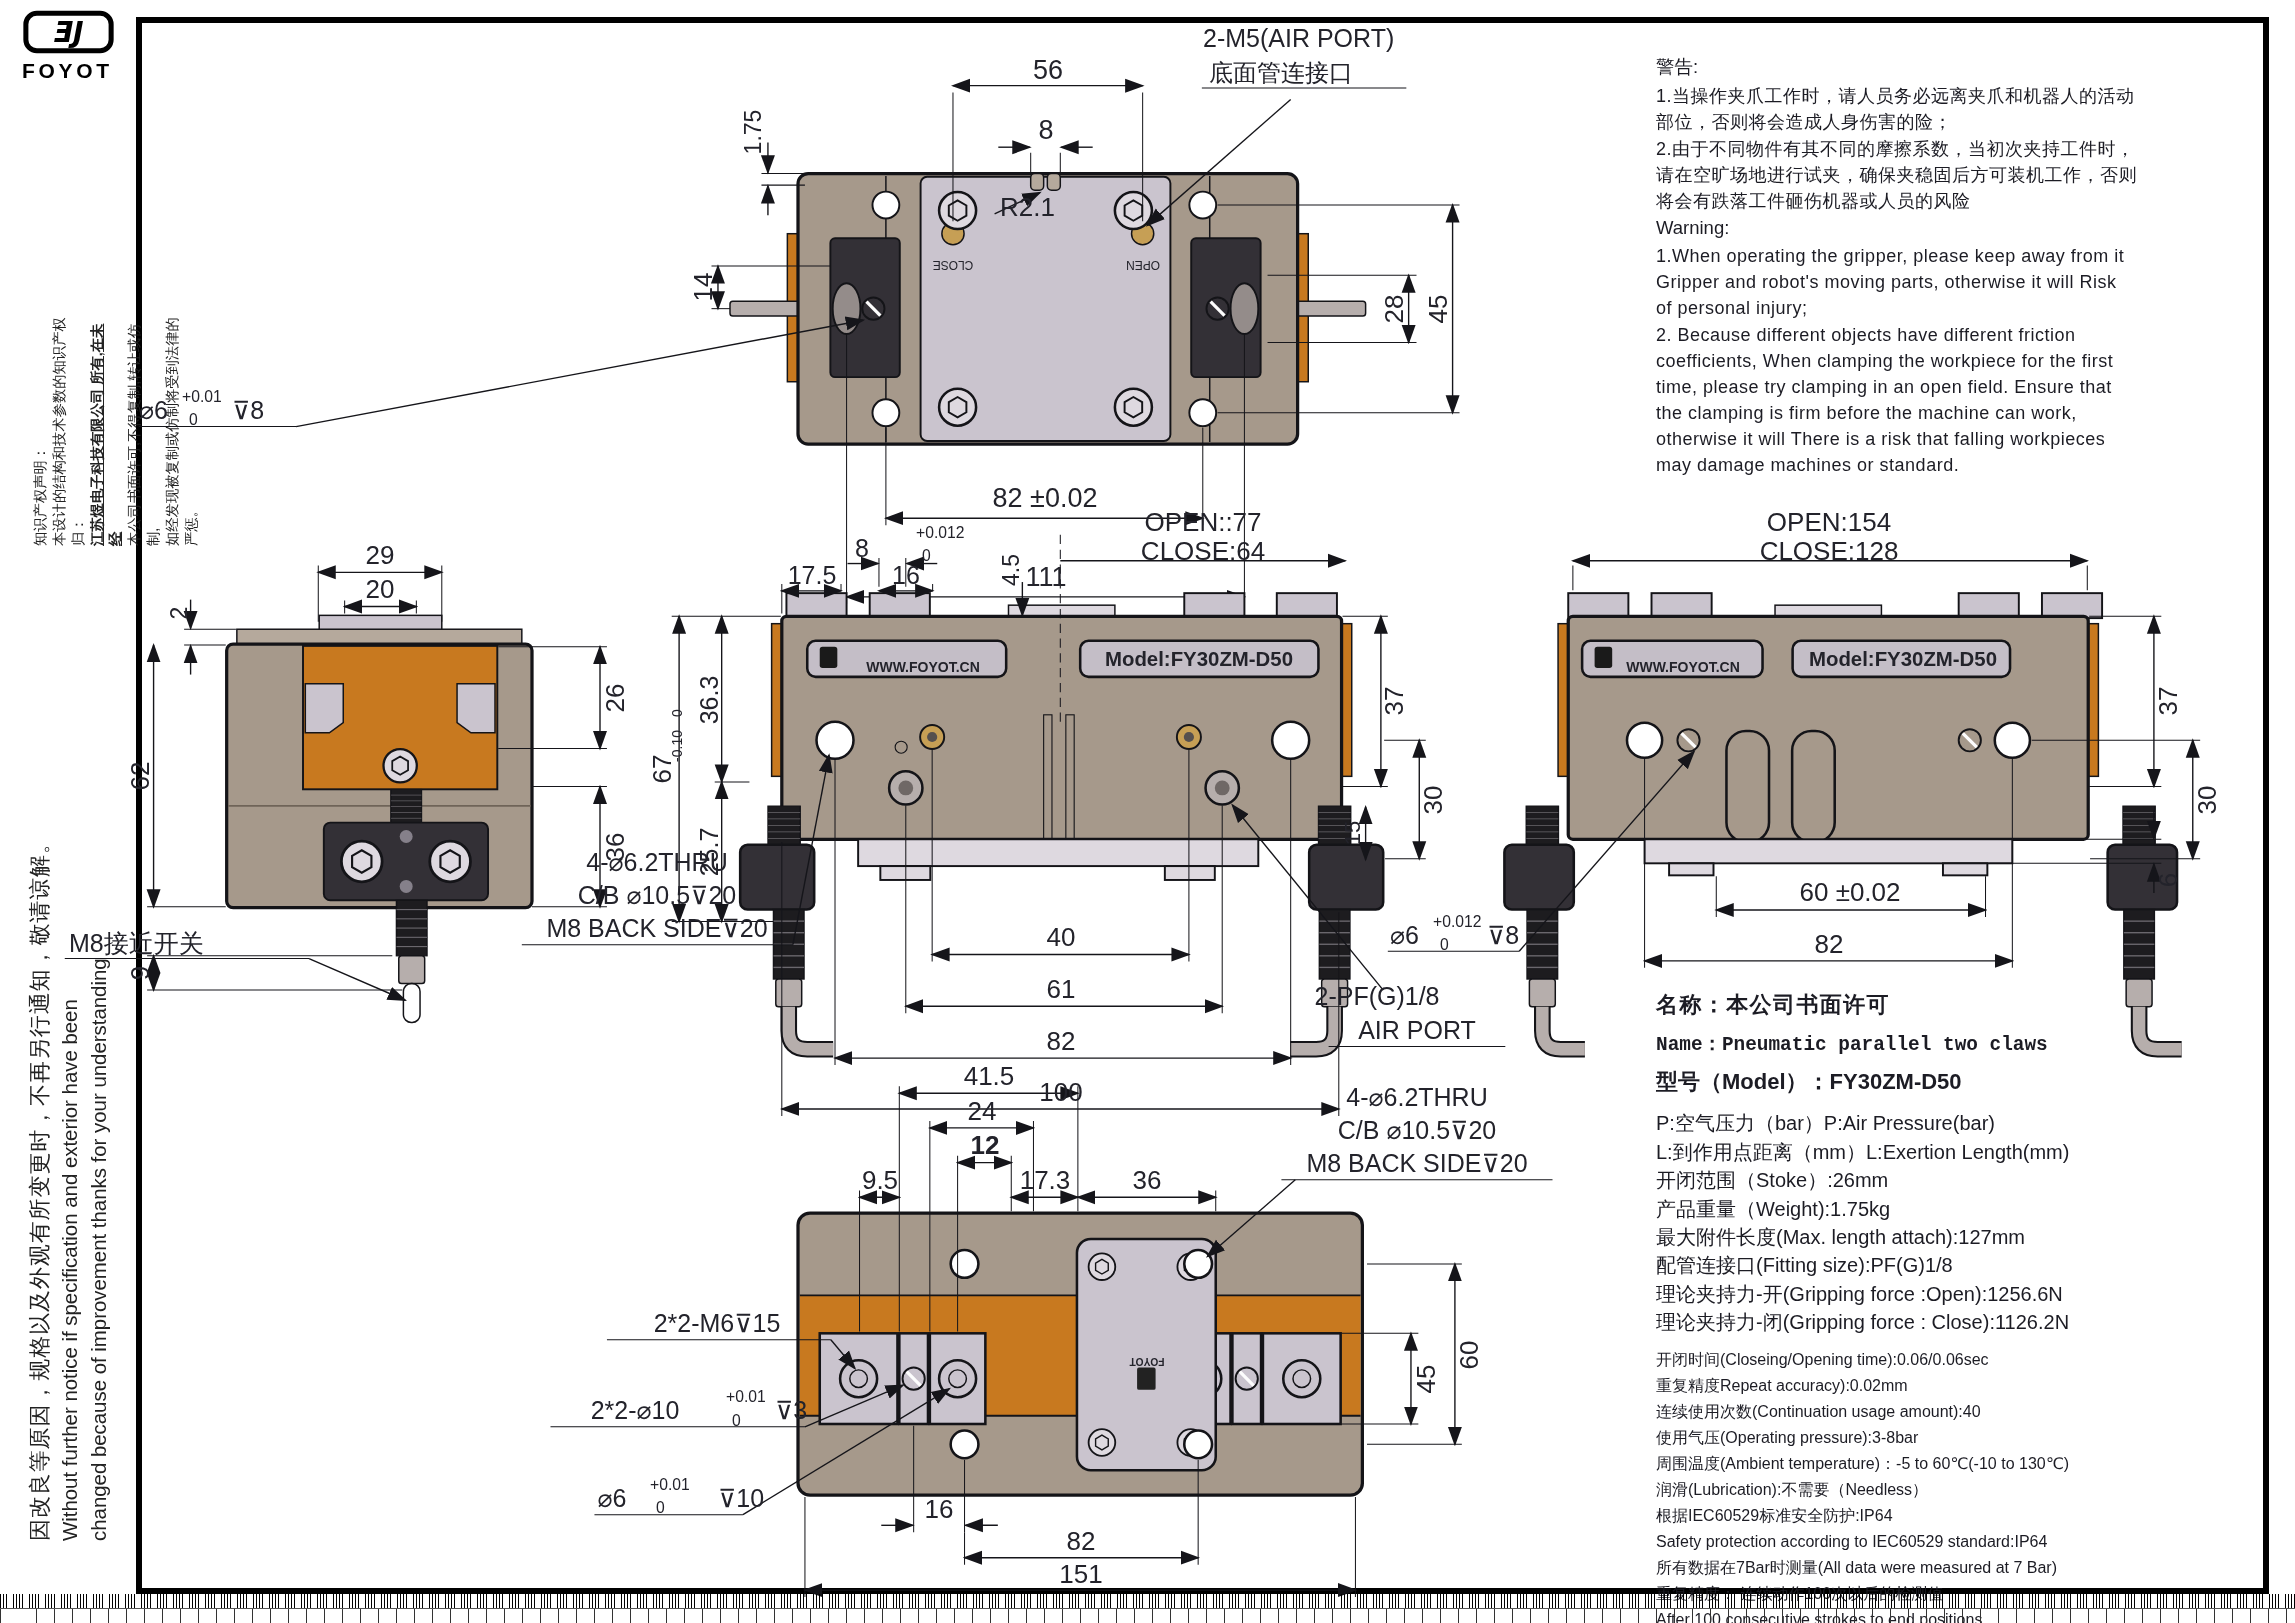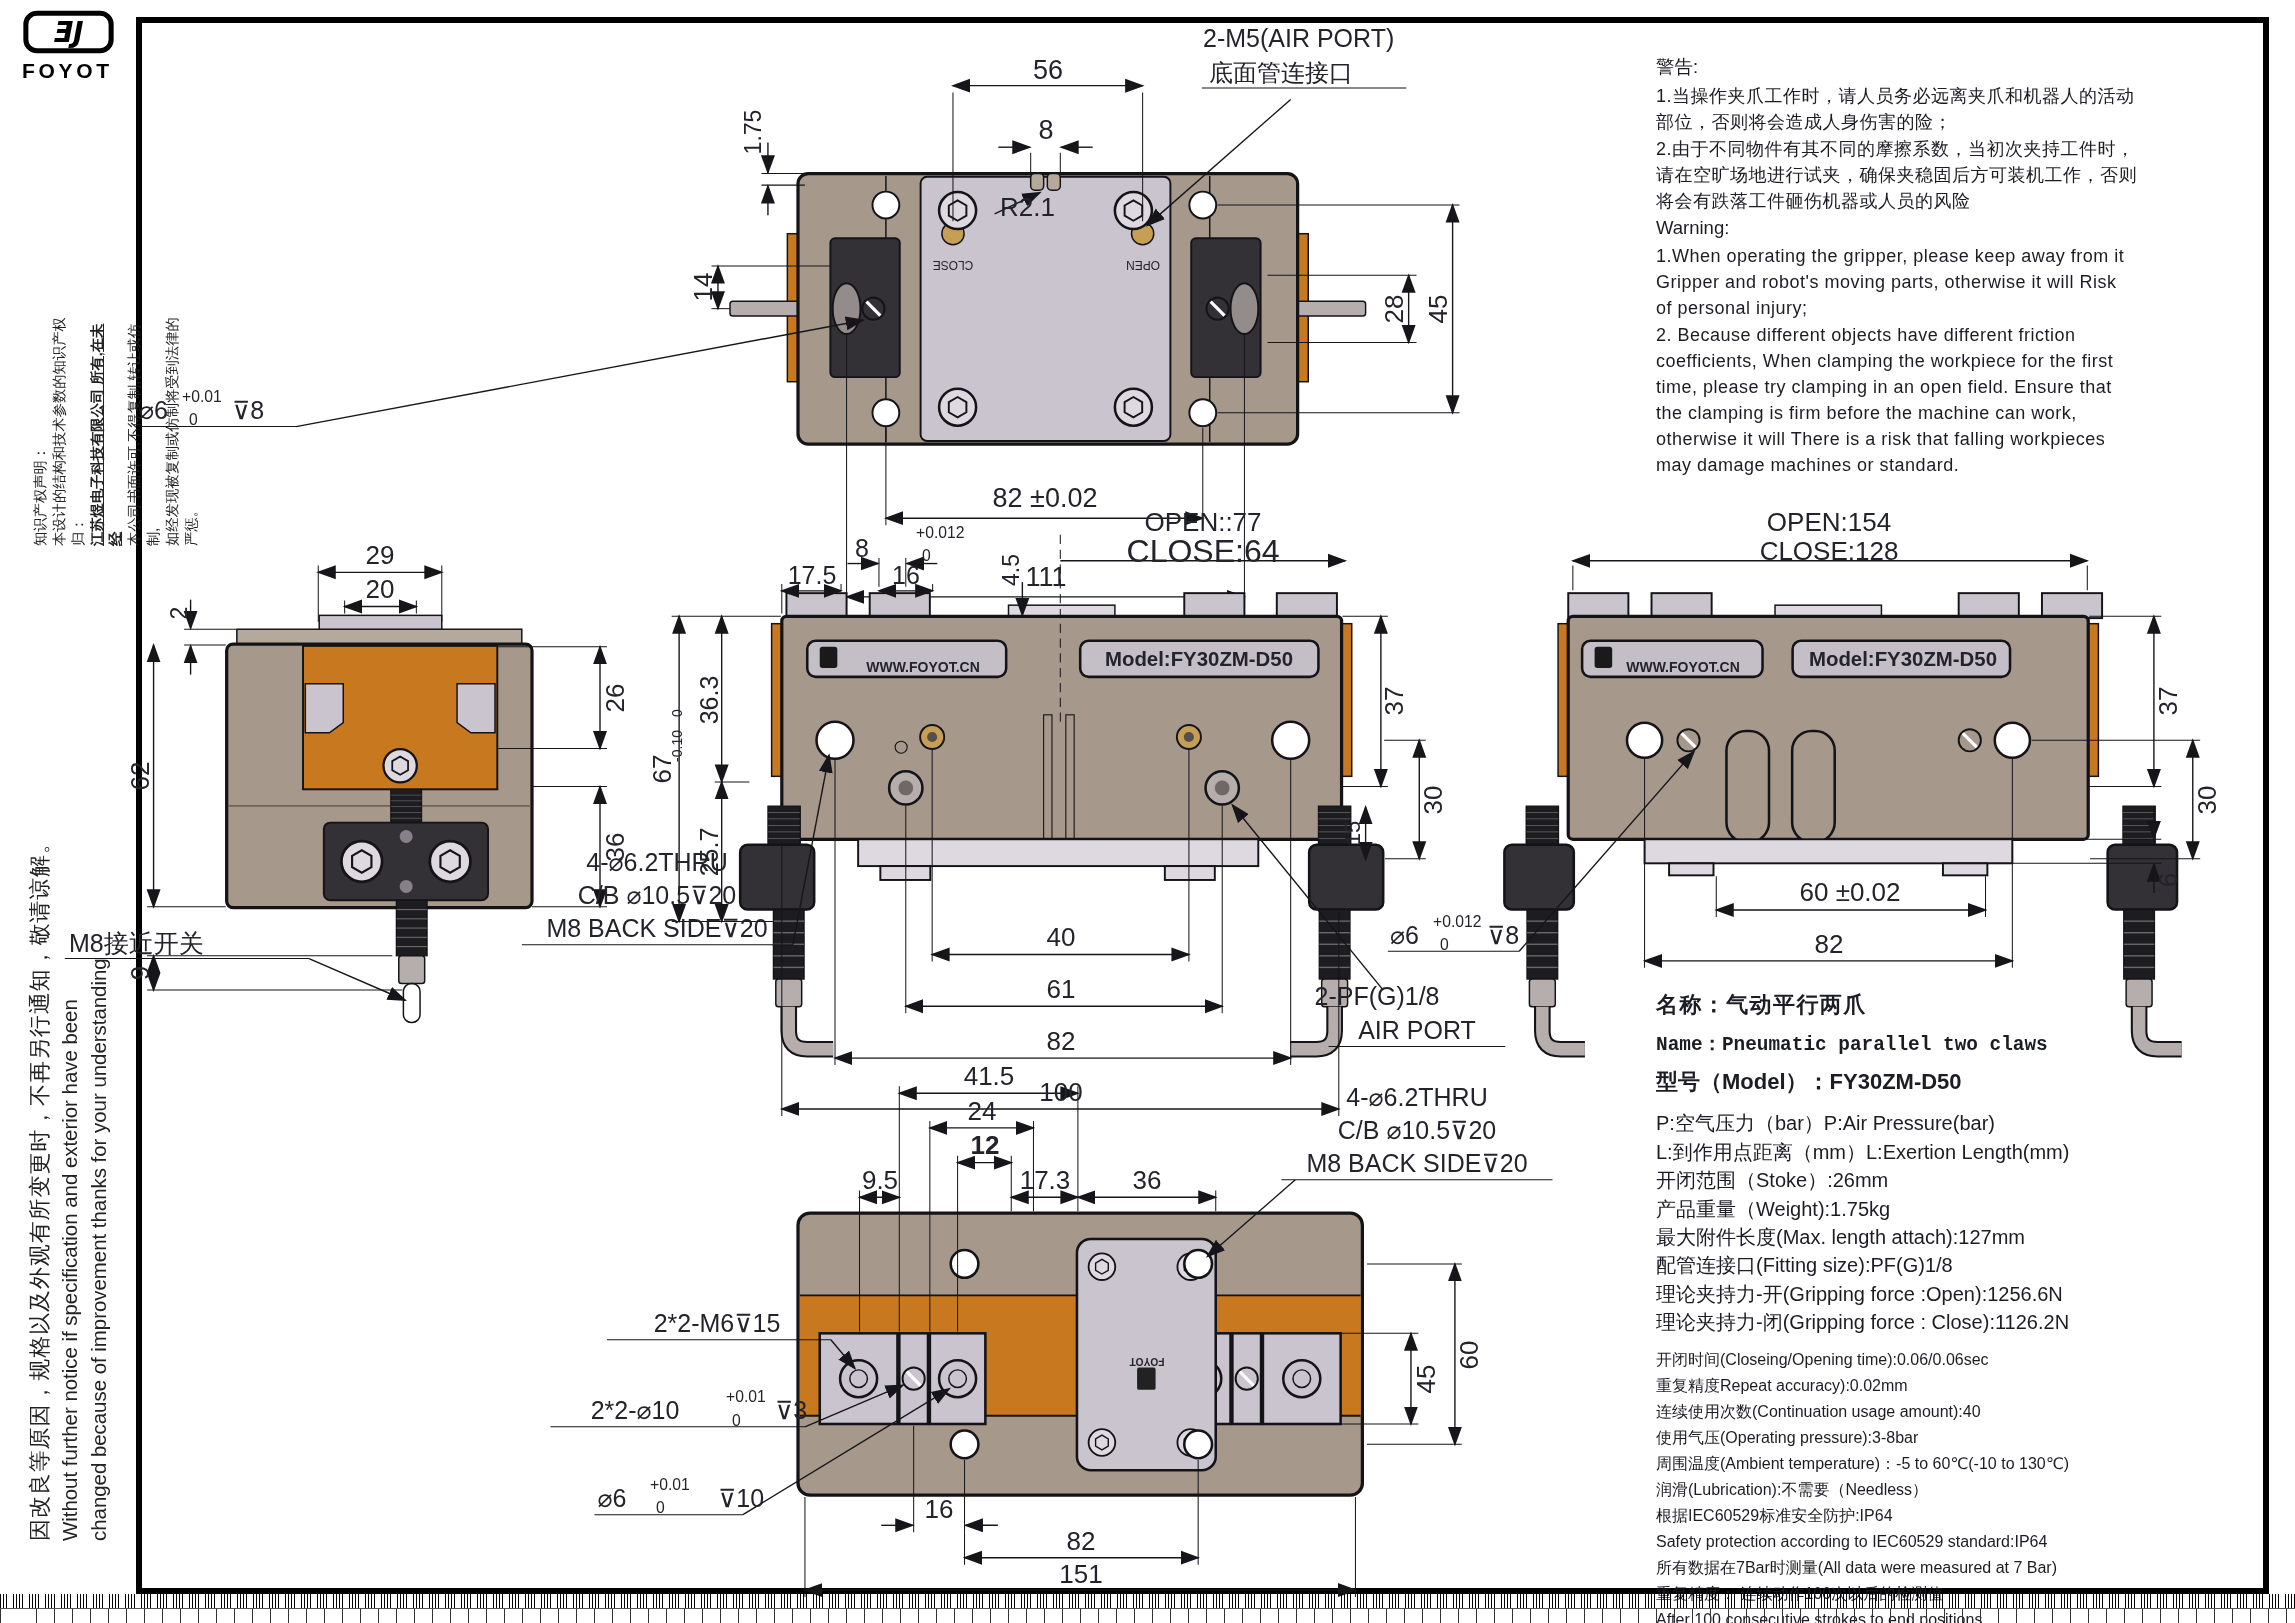--- a/index.html
+++ b/index.html
@@ -92,21 +92,21 @@
         <div class="wline">2. Because different objects have different friction</div>
         <div class="wline">coefficients, When clamping the workpiece for the first</div>
         <div class="wline">time, please try clamping in an open field. Ensure that</div>
         <div class="wline">the clamping is firm before the machine can work,</div>
         <div class="wline">otherwise it will There is a risk that falling workpieces</div>
         <div class="wline">may damage machines or standard.</div>
       </div>
   </div>
 
   <div id="prodBlock">
-    <div class="p1">名称：气动平行两爪</div>
+    <div class="p1">名称：本公司书面许可</div>
     <div class="p2">Name：Pneumatic parallel two claws</div>
     <div class="p3">型号（Model）：FY30ZM-D50</div>
     <div>
         <div class="sline">P:空气压力（bar）P:Air Pressure(bar)</div>
         <div class="sline">L:到作用点距离（mm）L:Exertion Length(mm)</div>
         <div class="sline">开闭范围（Stoke）:26mm</div>
         <div class="sline">产品重量（Weight):1.75kg</div>
         <div class="sline">最大附件长度(Max. length attach):127mm</div>
         <div class="sline">配管连接口(Fitting size):PF(G)1/8</div>
         <div class="sline">理论夹持力-开(Gripping force :Open):1256.6N</div>
@@ -499,21 +499,21 @@
       <span class="ann" style="left: 615px; top: 698px; font-size: 26px; transform: translate(-50%, -50%) rotate(-90deg);">26</span>
       <span class="ann" style="left: 615px; top: 847px; font-size: 26px; transform: translate(-50%, -50%) rotate(-90deg);">36</span>
       <span class="ann" style="left: 69px; top: 943px; font-size: 25px; transform: translate(0px, -50%);">M8接近开关</span>
       <span class="ann" style="left: 862px; top: 548px; font-size: 25px; transform: translate(-50%, -50%);">8</span>
       <span class="ann" style="left: 916px; top: 533px; font-size: 15.7px; transform: translate(0px, -50%);">+0.012</span>
       <span class="ann" style="left: 922px; top: 556px; font-size: 15.7px; transform: translate(0px, -50%);">0</span>
       <span class="ann" style="left: 812px; top: 575px; font-size: 25px; transform: translate(-50%, -50%);">17.5</span>
       <span class="ann" style="left: 906px; top: 575px; font-size: 25px; transform: translate(-50%, -50%);">16</span>
       <span class="ann" style="left: 1011px; top: 570px; font-size: 23px; transform: translate(-50%, -50%) rotate(-90deg);">4.5</span>
       <span class="ann" style="left: 1203px; top: 522px; font-size: 26px; transform: translate(-50%, -50%);">OPEN::77</span>
-      <span class="ann" style="left: 1203px; top: 551px; font-size: 32px; transform: translate(-50%, -50%);">CLOSE:64</span>
+      <span class="ann" style="left: 1203px; top: 551px; font-size: 26px; transform: translate(-50%, -50%);">CLOSE:64</span>
       <span class="ann" style="left: 709px; top: 700px; font-size: 25px; transform: translate(-50%, -50%) rotate(-90deg);">36.3</span>
       <span class="ann" style="left: 677px; top: 713px; font-size: 14px; transform: translate(-50%, -50%) rotate(-90deg);">0</span>
       <span class="ann" style="left: 677px; top: 746px; font-size: 14px; transform: translate(-50%, -50%) rotate(-90deg);">-0.10</span>
       <span class="ann" style="left: 662px; top: 769px; font-size: 26px; transform: translate(-50%, -50%) rotate(-90deg);">67</span>
       <span class="ann" style="left: 709px; top: 852px; font-size: 25px; transform: translate(-50%, -50%) rotate(-90deg);">25.7</span>
       <span class="ann" style="left: 1394px; top: 701px; font-size: 26px; transform: translate(-50%, -50%) rotate(-90deg);">37</span>
       <span class="ann" style="left: 1433px; top: 800px; font-size: 26px; transform: translate(-50%, -50%) rotate(-90deg);">30</span>
       <span class="ann" style="left: 1353px; top: 833px; font-size: 22px; transform: translate(-50%, -50%) rotate(-90deg);">15</span>
       <span class="ann" style="left: 1061px; top: 937px; font-size: 26px; transform: translate(-50%, -50%);">40</span>
       <span class="ann" style="left: 1061px; top: 989px; font-size: 26px; transform: translate(-50%, -50%);">61</span>

